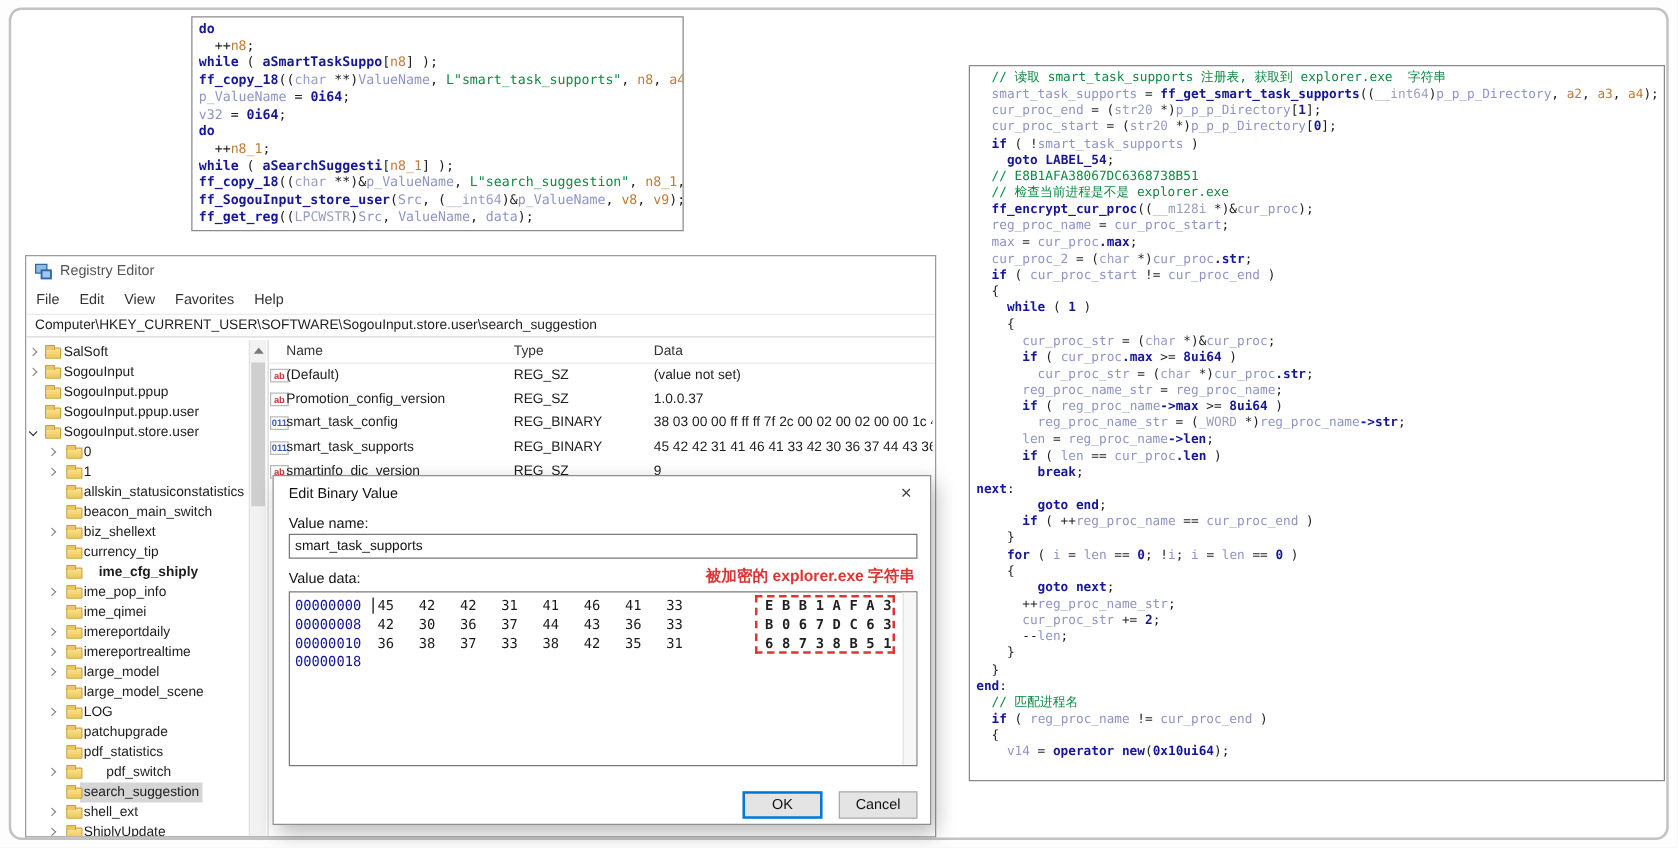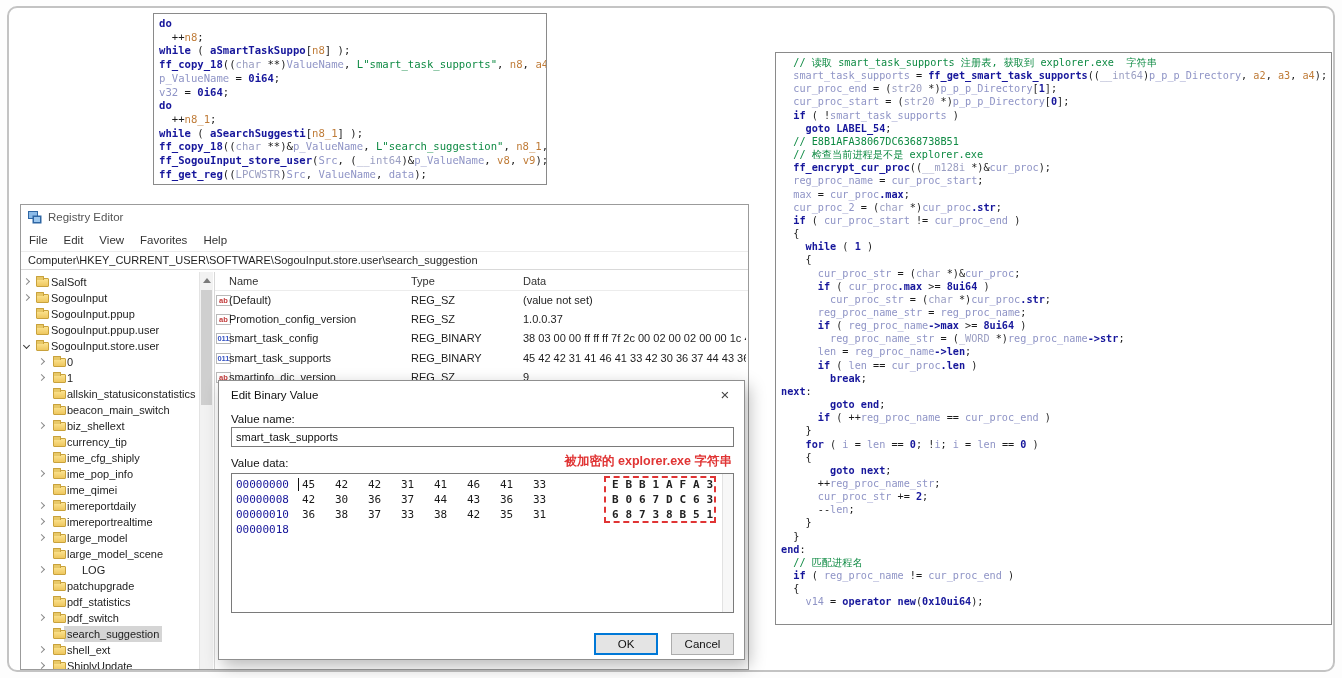--- a/index.html
+++ b/index.html
@@ -157,31 +157,31 @@
           <div class="trow"><span class="chev" style="left: 3px;"></span><span class="folder" style="left: 15px;"></span><span class="tlabel" style="margin-left: 27px;">SogouInput</span></div>
           <div class="trow"><span class="folder" style="left: 15px;"></span><span class="tlabel" style="margin-left: 27px;">SogouInput.ppup</span></div>
           <div class="trow"><span class="folder" style="left: 15px;"></span><span class="tlabel" style="margin-left: 27px;">SogouInput.ppup.user</span></div>
           <div class="trow"><span class="chev expanded" style="left: 3px;"></span><span class="folder" style="left: 15px;"></span><span class="tlabel" style="margin-left: 27px;">SogouInput.store.user</span></div>
           <div class="trow"><span class="chev" style="left: 18px;"></span><span class="folder" style="left: 32px;"></span><span class="tlabel" style="margin-left: 43px;">0</span></div>
           <div class="trow"><span class="chev" style="left: 18px;"></span><span class="folder" style="left: 32px;"></span><span class="tlabel" style="margin-left: 43px;">1</span></div>
           <div class="trow"><span class="folder" style="left: 32px;"></span><span class="tlabel" style="margin-left: 43px;">allskin_statusiconstatistics</span></div>
           <div class="trow"><span class="folder" style="left: 32px;"></span><span class="tlabel" style="margin-left: 43px;">beacon_main_switch</span></div>
           <div class="trow"><span class="chev" style="left: 18px;"></span><span class="folder" style="left: 32px;"></span><span class="tlabel" style="margin-left: 43px;">biz_shellext</span></div>
           <div class="trow"><span class="folder" style="left: 32px;"></span><span class="tlabel" style="margin-left: 43px;">currency_tip</span></div>
-          <div class="trow"><span class="folder" style="left: 32px;"></span><span class="tlabel" style="margin-left: 43px;">ime_cfg_shiply</span></div>
+          <div class="trow"><span class="folder" style="left: 32px;"></span><span class="tlabel" style="margin-left: 55px; font-weight: bold;">ime_cfg_shiply</span></div>
           <div class="trow"><span class="chev" style="left: 18px;"></span><span class="folder" style="left: 32px;"></span><span class="tlabel" style="margin-left: 43px;">ime_pop_info</span></div>
           <div class="trow"><span class="folder" style="left: 32px;"></span><span class="tlabel" style="margin-left: 43px;">ime_qimei</span></div>
           <div class="trow"><span class="chev" style="left: 18px;"></span><span class="folder" style="left: 32px;"></span><span class="tlabel" style="margin-left: 43px;">imereportdaily</span></div>
           <div class="trow"><span class="chev" style="left: 18px;"></span><span class="folder" style="left: 32px;"></span><span class="tlabel" style="margin-left: 43px;">imereportrealtime</span></div>
           <div class="trow"><span class="chev" style="left: 18px;"></span><span class="folder" style="left: 32px;"></span><span class="tlabel" style="margin-left: 43px;">large_model</span></div>
           <div class="trow"><span class="folder" style="left: 32px;"></span><span class="tlabel" style="margin-left: 43px;">large_model_scene</span></div>
-          <div class="trow"><span class="chev" style="left: 18px;"></span><span class="folder" style="left: 32px;"></span><span class="tlabel" style="margin-left: 58px;">LOG</span></div>
+          <div class="trow"><span class="chev" style="left: 18px;"></span><span class="folder" style="left: 32px;"></span><span class="tlabel" style="margin-left: 43px;">LOG</span></div>
           <div class="trow"><span class="folder" style="left: 32px;"></span><span class="tlabel" style="margin-left: 43px;">patchupgrade</span></div>
           <div class="trow"><span class="folder" style="left: 32px;"></span><span class="tlabel" style="margin-left: 43px;">pdf_statistics</span></div>
-          <div class="trow"><span class="chev" style="left: 18px;"></span><span class="folder" style="left: 32px;"></span><span class="tlabel" style="margin-left: 43px;">pdf_switch</span></div>
+          <div class="trow"><span class="chev" style="left: 18px;"></span><span class="folder" style="left: 32px;"></span><span class="tlabel" style="margin-left: 61px;">pdf_switch</span></div>
           <div class="trow"><span class="folder" style="left: 32px;"></span><span class="tlabel sel" style="margin-left: 43px;">search_suggestion</span></div>
           <div class="trow"><span class="chev" style="left: 18px;"></span><span class="folder" style="left: 32px;"></span><span class="tlabel" style="margin-left: 43px;">shell_ext</span></div>
           <div class="trow"><span class="chev" style="left: 18px;"></span><span class="folder" style="left: 32px;"></span><span class="tlabel" style="margin-left: 43px;">ShiplyUpdate</span></div>
         </div>
       <div class="vscroll">
         <div class="up"></div>
         <div class="thumb"></div>
       </div>
       <div class="list">
         <div class="lhead" id="lhead">

